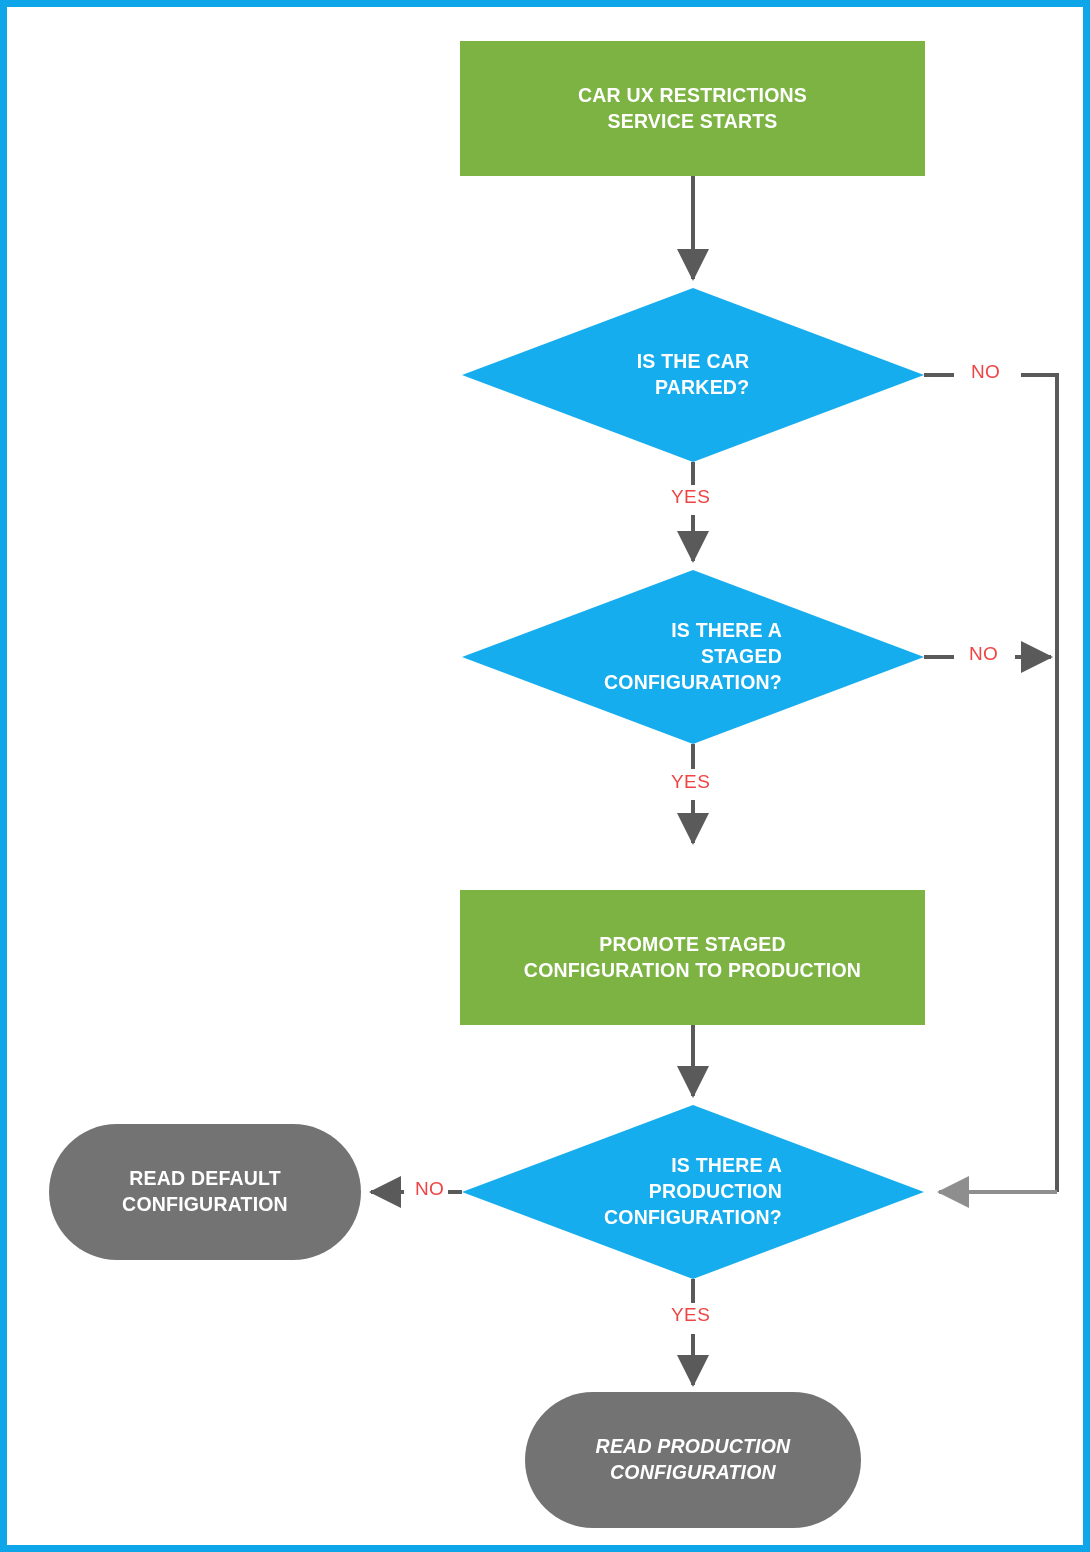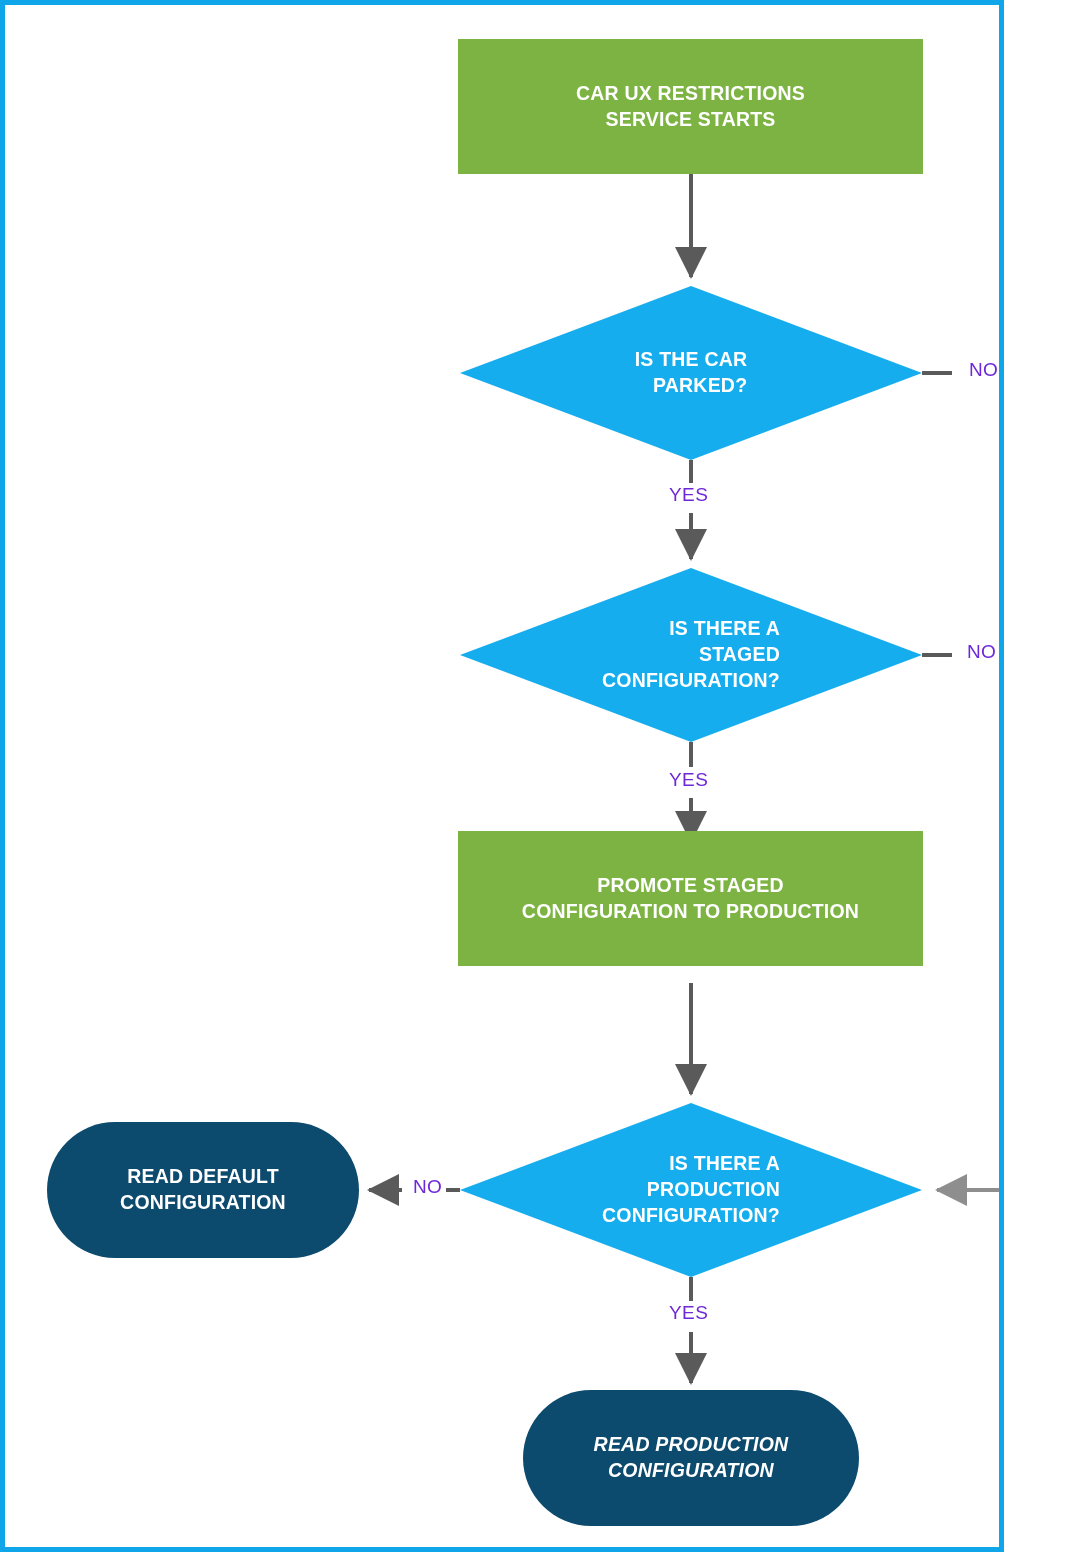--- a/index.html
+++ b/index.html
@@ -2,25 +2,25 @@
 <html><head>
 <meta charset="utf-8">
 <style>
   html, body {
     margin: 0;
     padding: 0;
     background: #ffffff;
   }
   #page {
     position: relative;
-    width: 1004px;
+    width: 1090px;
     height: 1552px;
     background: #ffffff;
     box-sizing: border-box;
-    border: 5px solid #0ea5e9;
+    border: 7px solid #0ea5e9;
     overflow: hidden;
     font-family: "Liberation Sans", sans-serif;
   }
   #flow-svg {
     position: absolute;
     left: 0;
     top: 0;
     width: 1090px;
     height: 1552px;
   }
@@ -36,35 +36,35 @@
     line-height: 1.32;
     letter-spacing: 0.2px;
     white-space: pre-line;
     box-sizing: border-box;
     z-index: 3;
   }
   .node-terminator-green {
     background: #7cb342;
   }
   .node-rounded-purple {
-    background: #0c4a6e;
+    background: #737373;
     border-radius: 68px;
   }
   .node-decision {
     background: transparent;
     text-align: right;
   }
   .decision-label {
     position: relative;
     z-index: 2;
     pointer-events: none;
   }
   .edge-label {
     position: absolute;
-    color: #6d28d9;
+    color: #ef4444;
     font-size: 19px;
     font-weight: normal;
     letter-spacing: 0.4px;
     font-family: "Liberation Sans", sans-serif;
     z-index: 4;
     background: #ffffff;
     padding: 0 4px;
     white-space: nowrap;
   }
 </style>
@@ -121,21 +121,21 @@
     <span class="decision-label">IS THE CAR
 PARKED?</span>
   </div>
 
   <div class="node node-decision" style="left:520px; top:600px; width:332px; height:100px;">
     <span class="decision-label">IS THERE A
 STAGED
 CONFIGURATION?</span>
   </div>
 
-  <div class="node node-terminator-green" style="left:453px; top:826px; width:465px; height:135px;text-align:center;">
+  <div class="node node-terminator-green" style="left:453px; top:883px; width:465px; height:135px;text-align:center;">
     <span>PROMOTE STAGED
 CONFIGURATION TO PRODUCTION</span>
   </div>
 
   <div class="node node-decision" style="left:520px; top:1135px; width:332px; height:100px;">
     <span class="decision-label">IS THERE A
 PRODUCTION
 CONFIGURATION?</span>
   </div>
 

